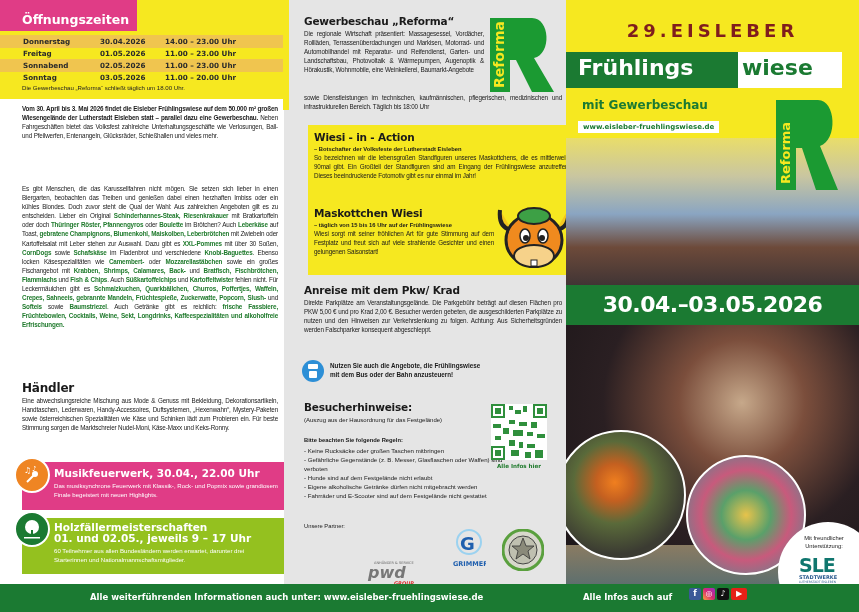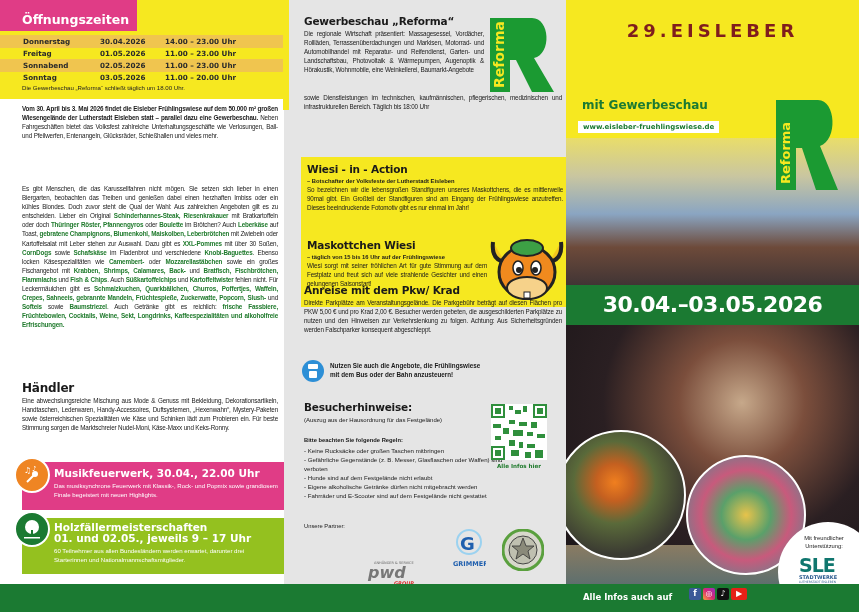--- a/index.html
+++ b/index.html
@@ -38,21 +38,21 @@
   .ev-icon { position: absolute; left: -8px; width: 36px; height: 36px; border-radius: 50%; border: 2px solid #fff; display: flex; align-items: center; justify-content: center; }
   #ev-fire .ev-icon { top: -5px; background: #ef8523; }
   #ev-wood .ev-icon { top: -7px; background: #1b7a32; }
 
   
   #gewerbe-title { position: absolute; left: 20px; top: 15px; font-size: 10.5px; }
   #gewerbe-text { position: absolute; left: 20px; top: 29px; width: 180px; }
   #gewerbe-text2 { position: absolute; left: 20px; top: 93px; width: 258px; }
   #reforma-logo { position: absolute; left: 206px; top: 18px; width: 64px; height: 74px; }
 
-  #wiesi-box { position: absolute; left: 17px; top: 125px; width: 268px; height: 150px; background: #f6e820; margin-top: 32px; }
+  #wiesi-box { position: absolute; left: 24px; top: 125px; width: 268px; height: 150px; background: #f6e820; }
   #wiesi-title { position: absolute; left: 6px; top: 6px; font-size: 10.5px; }
   #wiesi-sub { position: absolute; left: 6px; top: 21px; font-size: 5.8px; font-weight: bold; font-family: "Liberation Sans", sans-serif; }
   #wiesi-text { position: absolute; left: 6px; top: 28px; width: 256px; }
   #masko-title { position: absolute; left: 6px; top: 82px; font-size: 10.5px; }
   #masko-sub { position: absolute; left: 6px; top: 97px; font-size: 5.8px; font-weight: bold; font-family: "Liberation Sans", sans-serif; }
   #masko-text { position: absolute; left: 6px; top: 104px; width: 180px; }
   #mascot { position: absolute; left: 186px; top: 75px; width: 80px; height: 72px; }
 
   #anreise-title { position: absolute; left: 20px; top: 284px; font-size: 10.5px; }
   #anreise-text { position: absolute; left: 20px; top: 298px; width: 258px; }
@@ -285,20 +285,24 @@
       <circle cx="21" cy="21" r="14" fill="#bfc0b0" stroke="#444" stroke-width="1"></circle>
       <polygon points="21,9 24,17 32,17 26,22 28,30 21,25 14,30 16,22 10,17 18,17" fill="#8a8a7a" stroke="#333" stroke-width="0.8"></polygon>
     </svg>
   </div>
 </div>
 
 <div class="yellow-stripe" style="left:283px; top:0; height:110px;"></div>
 
 <div id="right" class="panel">
   <div id="r-title1">29.EISLEBER</div>
+  <div id="r-title2">
+    <div class="g">Frühlings</div>
+    <div class="w">wiese</div>
+  </div>
   <div id="r-title3">mit Gewerbeschau</div>
   <div id="photo1"></div>
   <div id="r-url">www.eisleber-fruehlingswiese.de</div>
   <div id="reforma-logo2">
     <svg width="62" height="90" viewBox="0 0 62 90">
       <rect x="0" y="0" width="20" height="90" fill="#1b9a32"></rect>
       <path d="M20 0 H42 C60 0 62 40 44 46 L62 90 H40 L26 48 H20 Z" fill="#1b9a32"></path>
       <text x="14" y="84" transform="rotate(-90 14 84)" font-family="DejaVu Sans" font-weight="bold" font-size="13" fill="#f6e820">Reforma</text>
     </svg>
   </div>
@@ -310,18 +314,19 @@
   <div id="sle-badge"></div>
   <div id="sle-thanks">Mit freundlicher Unterstützung:</div>
   <div id="sle-logo">
     <div id="sle-letters">SLE</div>
     <div id="sle-sub">STADTWERKE</div>
     <div id="sle-sub2">LUTHERSTADT EISLEBEN</div>
   </div>
 </div>
 
 <div id="footer">
+  <div id="footer-left">Alle weiterführenden Informationen auch unter: www.eisleber-fruehlingswiese.de</div>
   <div id="footer-right">Alle Infos auch auf</div>
 </div>
 <div id="fb" class="social">f</div>
 <div id="ig" class="social">◎</div>
 <div id="tt" class="social">♪</div>
 <div id="yt" class="social">▶</div>
 
 </body></html>

